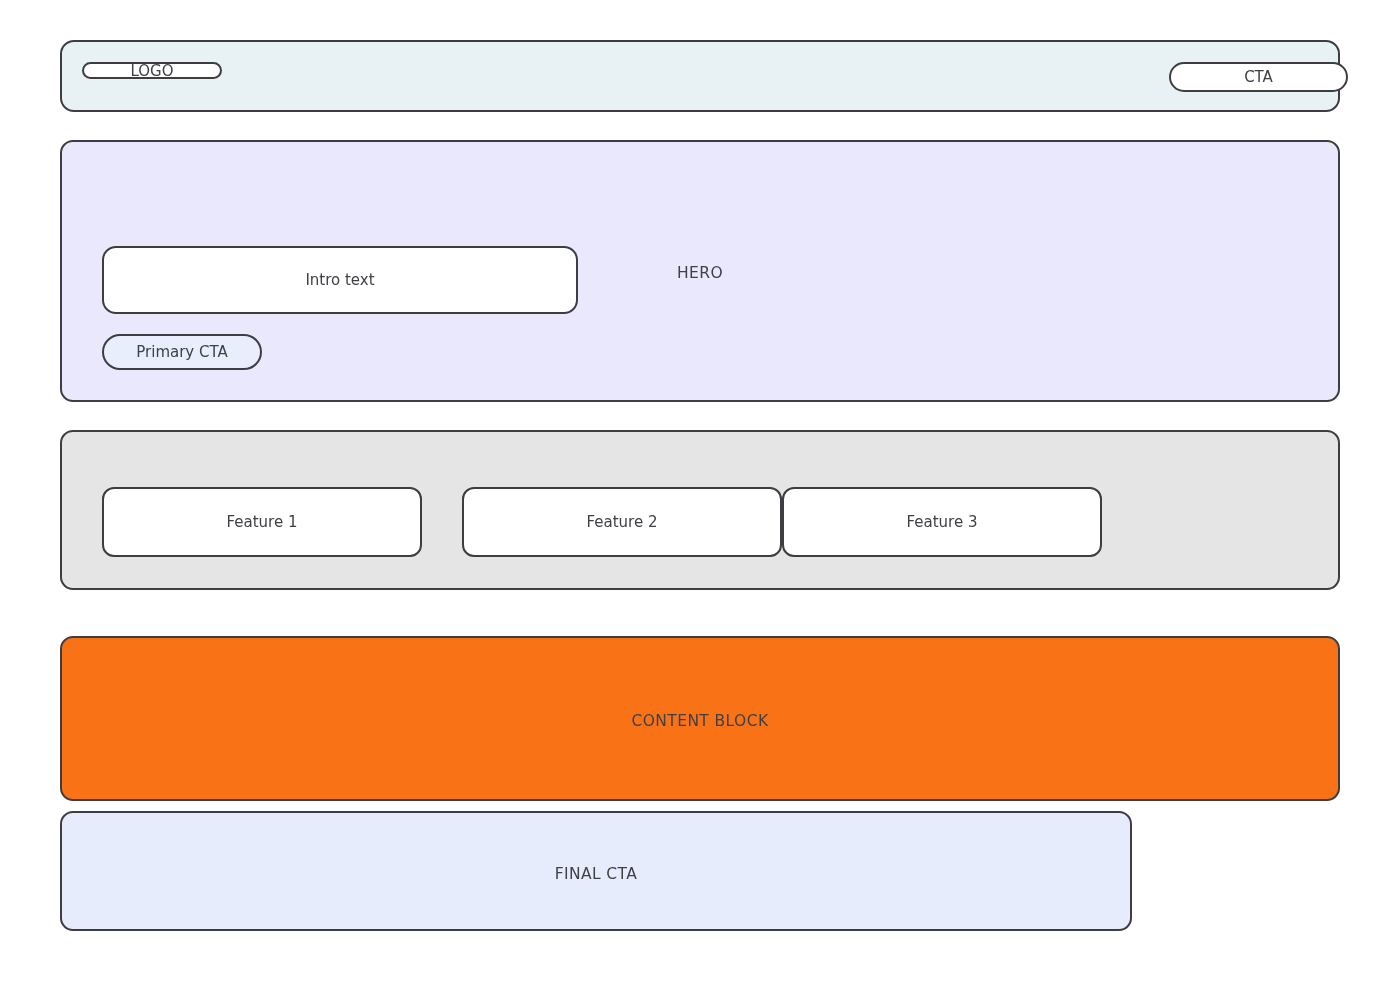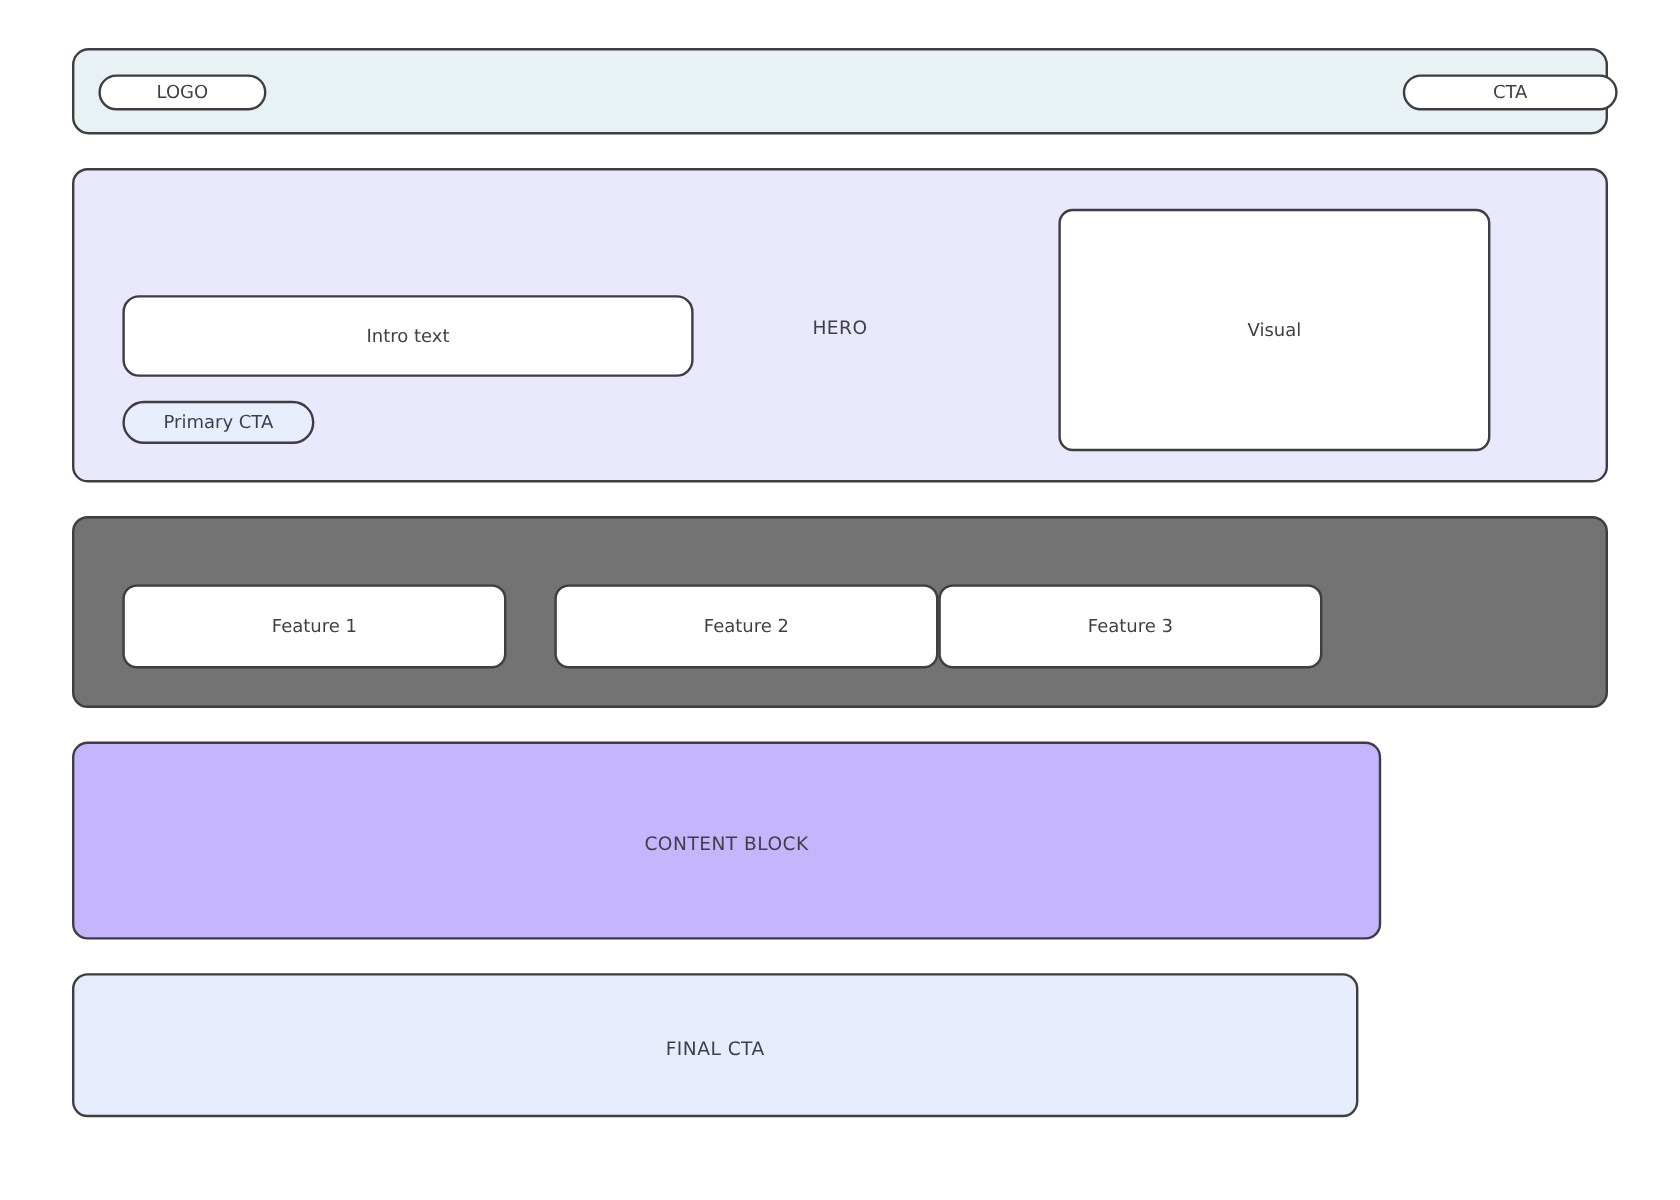--- a/index.html
+++ b/index.html
@@ -67,21 +67,21 @@
     top: 40px;
     width: 1280px;
     height: 72px;
     background: #e8f2f4;
     border-radius: 14px;
   }
   #logo-chip {
     left: 20px;
     top: 20px;
     width: 140px;
-    height: 30px;
+    height: 17px;
   }
   #header-cta-chip {
     left: 1107px;
     top: 20px;
     width: 179px;
     height: 30px;
   }
 
   
   #hero-section {
@@ -117,38 +117,38 @@
     width: 360px;
     height: 202px;
   }
 
   
   #features-section {
     left: 60px;
     top: 430px;
     width: 1280px;
     height: 160px;
-    background: #737373;
+    background: #e5e5e5;
   }
   .feature-card {
     top: 55px;
     width: 320px;
     height: 70px;
   }
   #feature-card-0 { left: 40px; }
   #feature-card-1 { left: 400px; }
   #feature-card-2 { left: 720px; }
 
   
   #content-section {
     left: 60px;
-    top: 618px;
-    width: 1091px;
+    top: 636px;
+    width: 1280px;
     height: 165px;
-    background: #c4b5fd;
+    background: #f97316;
   }
   #content-label { top: 74px; }
 
   
   #final-cta-section {
     left: 60px;
     top: 811px;
     width: 1072px;
     height: 120px;
     background: #e7ecfd;
@@ -174,23 +174,20 @@
 
 
     <div class="box rounded" id="hero-intro-box">
       <span>Intro text</span>
     </div>
 
     <div class="box pill" id="hero-primary-cta">
       <span>Primary CTA</span>
     </div>
 
-    <div class="box soft" id="hero-visual-box">
-      <span>Visual</span>
-    </div>
   </div>
 
   <div class="section" id="features-section">
     <div class="box soft feature-card" id="feature-card-0">
       <span>Feature 1</span>
     </div>
     <div class="box soft feature-card" id="feature-card-1">
       <span>Feature 2</span>
     </div>
     <div class="box soft feature-card" id="feature-card-2">

